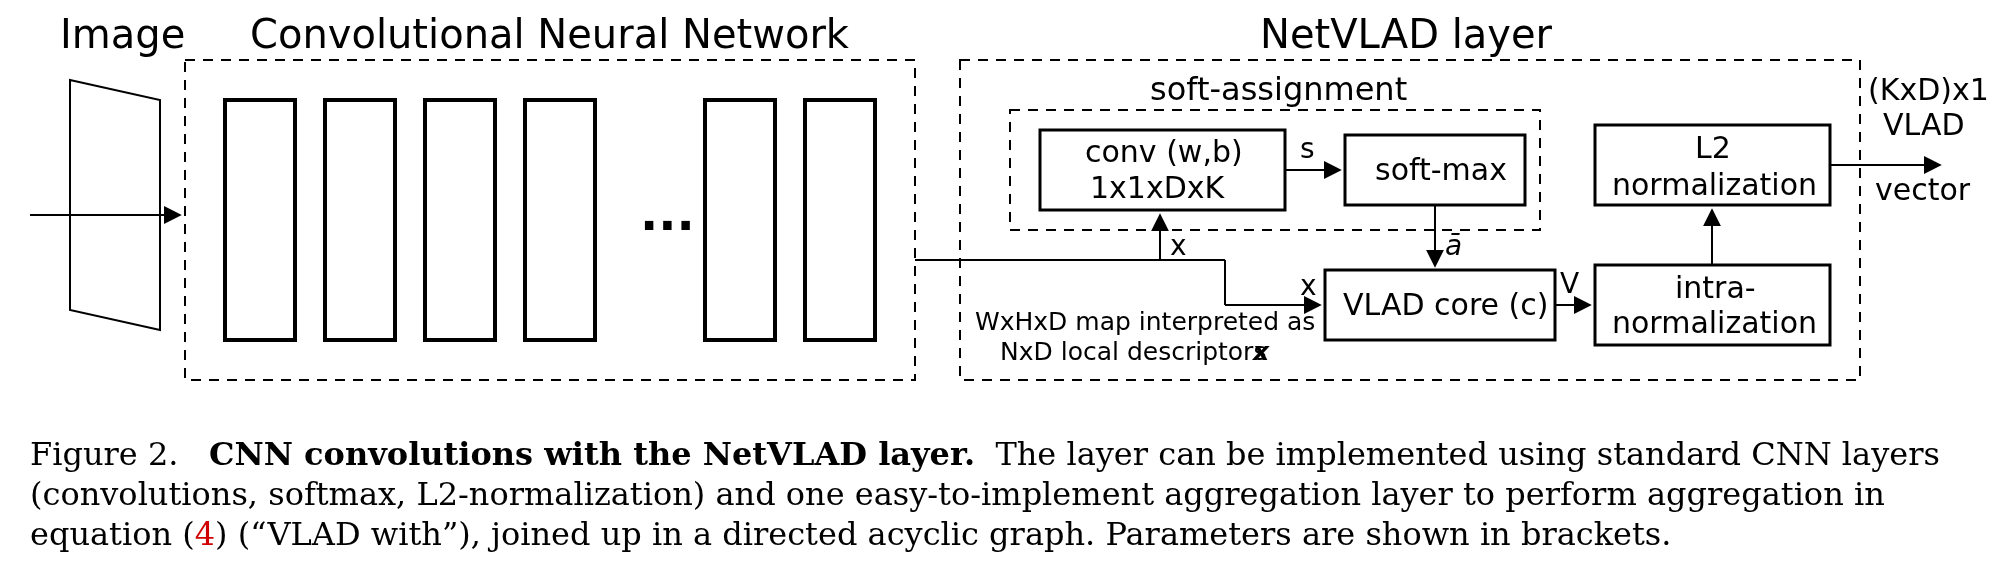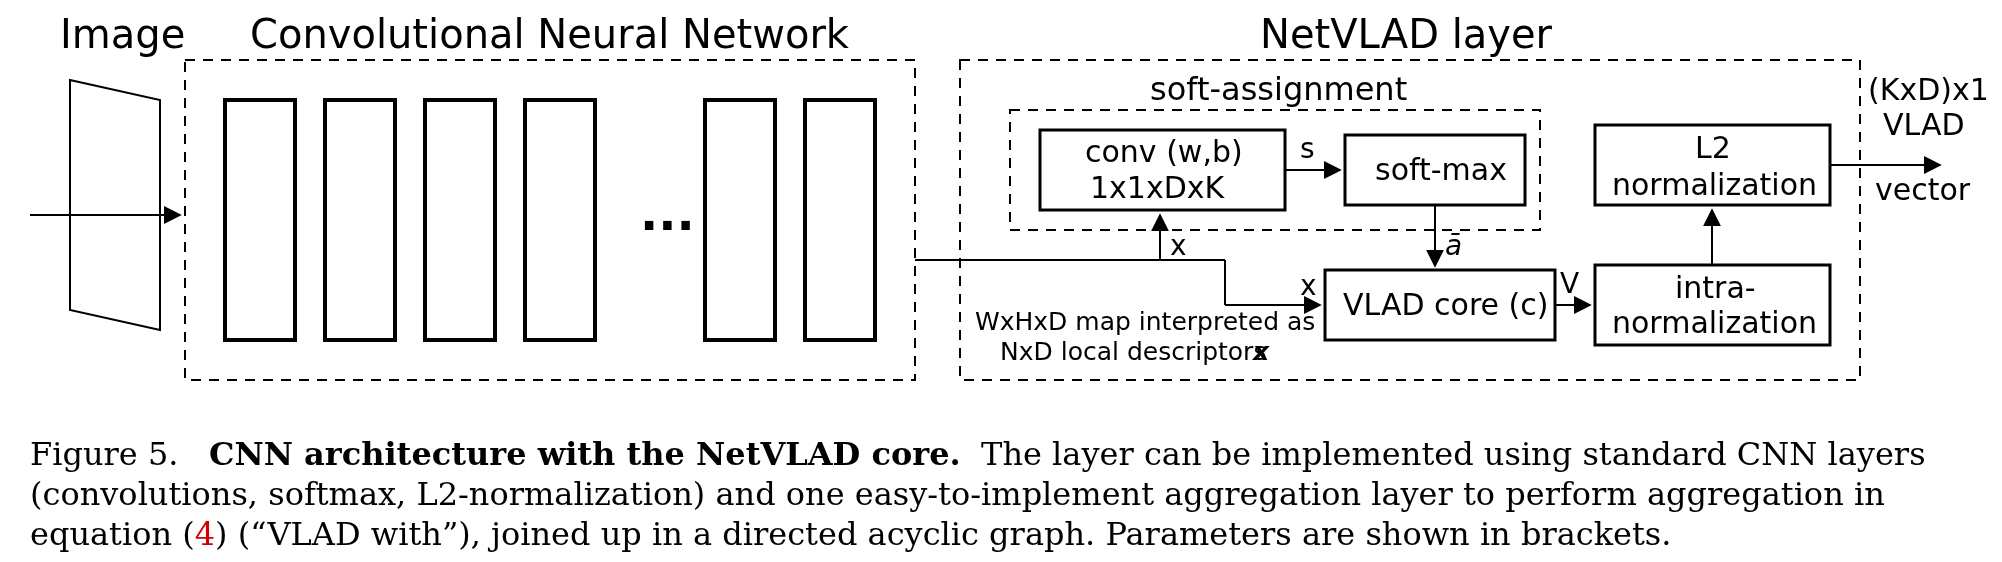--- a/index.html
+++ b/index.html
@@ -102,16 +102,16 @@
 
   <line x1="1712" y1="265" x2="1712" y2="210" stroke="#000" stroke-width="2" marker-end="url(#arrow)"></line>
 
   <text x="975" y="330" font-size="25">WxHxD map interpreted as</text>
   <text x="1000" y="360" font-size="25">NxD local descriptors</text>
   <text x="1253" y="360" font-size="25" font-style="italic" font-weight="700">x</text>
 
 </svg>
 
 <div class="caption serif">
-  <span class="fignum">Figure 5.</span>&nbsp;&nbsp;&nbsp;<span class="bold">CNN architecture with the NetVLAD core.</span>&nbsp;
+  <span class="fignum">Figure 2.</span>&nbsp;&nbsp;&nbsp;<span class="bold">CNN convolutions with the NetVLAD layer.</span>&nbsp;
   <span>The layer can be implemented using standard CNN layers (convolutions, softmax, L2-normalization) and one easy-to-implement aggregation layer to perform aggregation in equation (</span><span class="eqref">4</span><span>) (“VLAD with”), joined up in a directed acyclic graph. Parameters are shown in brackets.</span>
 </div>
 </div>
 
 </body></html>

